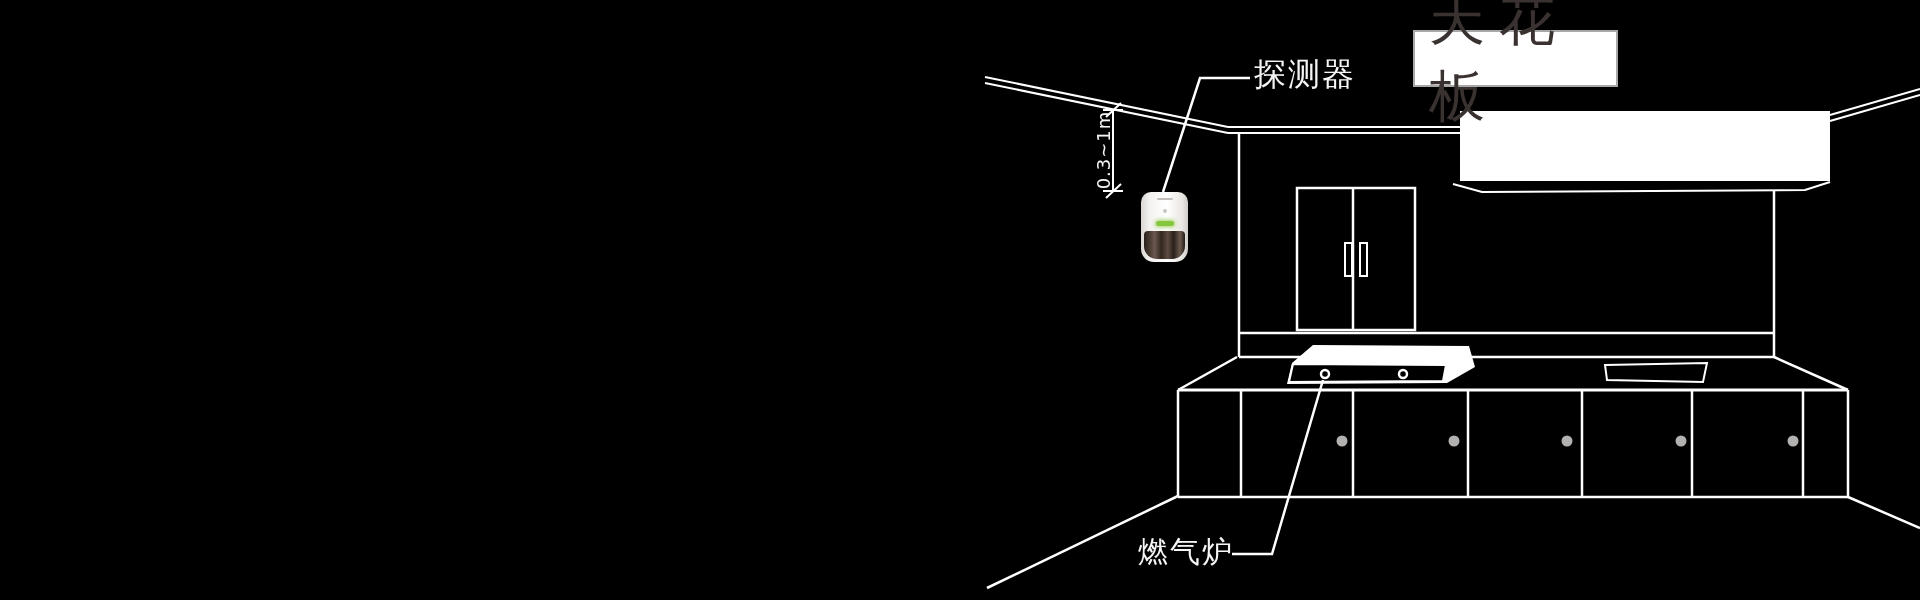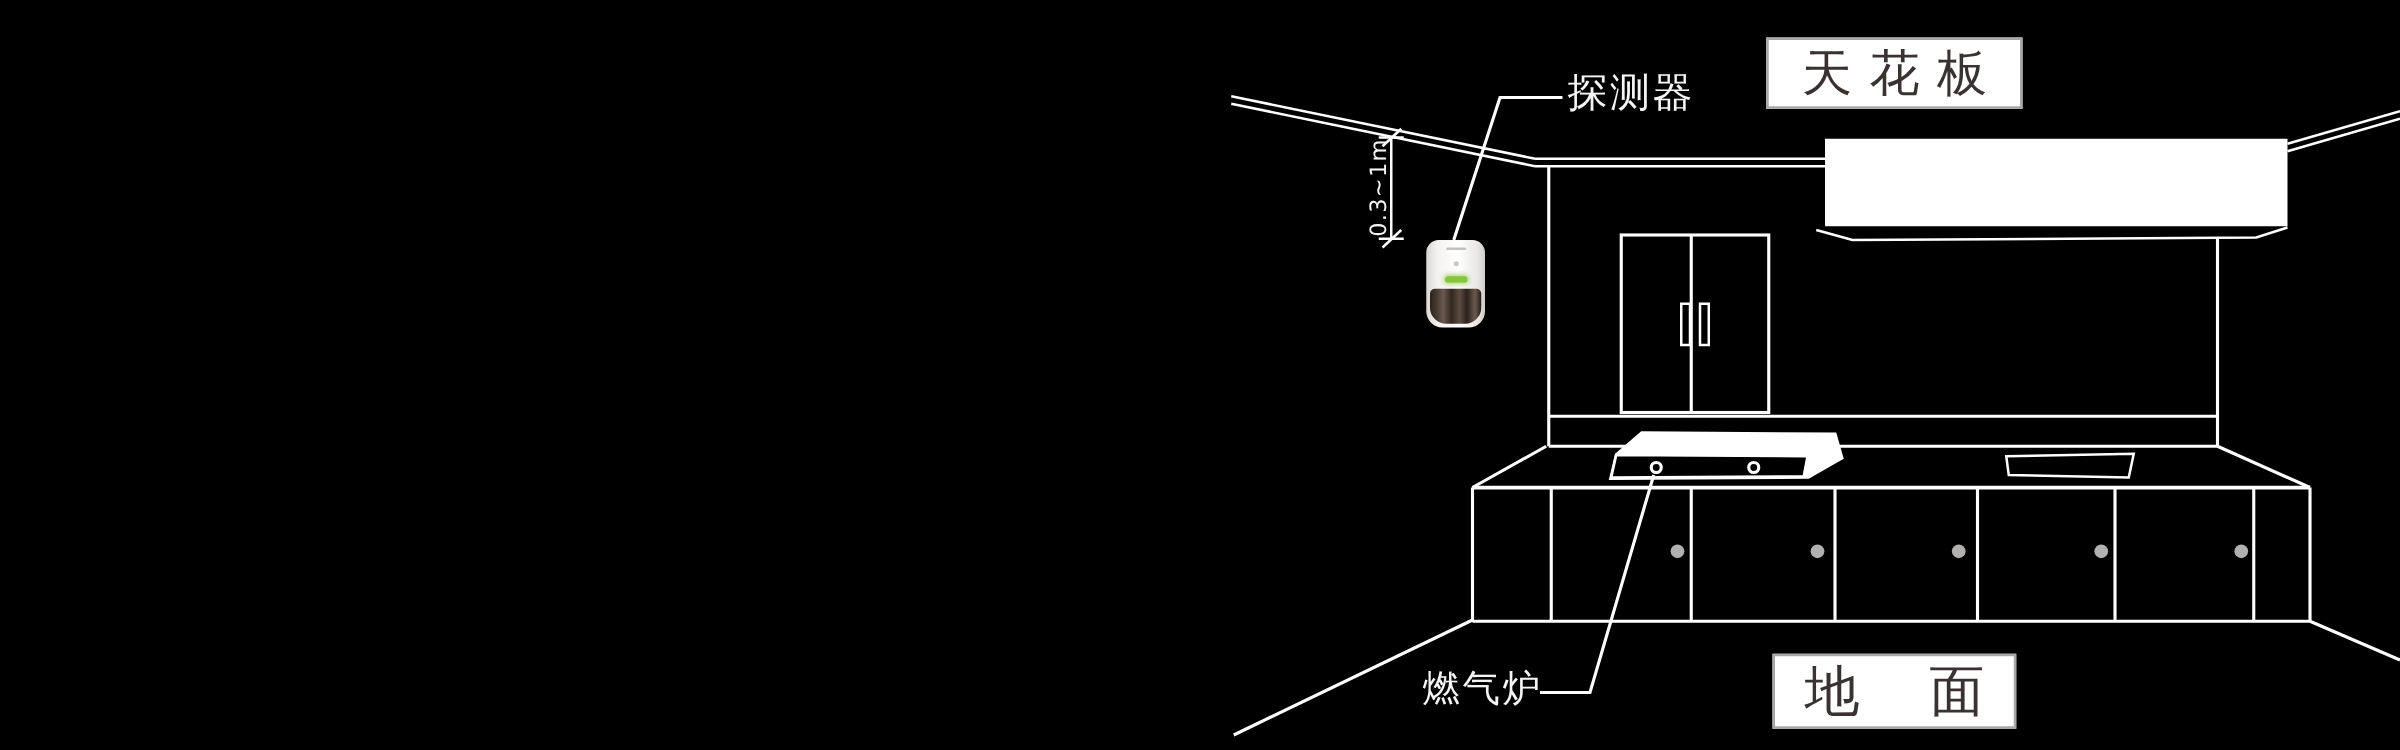--- a/index.html
+++ b/index.html
@@ -17,21 +17,21 @@
     left:1058px;top:141px;width:92px;text-align:center;font-size:18px;
     transform:rotate(-90deg);transform-origin:center center;letter-spacing:1px;
   }
   .callout-box{
     position:absolute;background:#ffffff;border:2px solid #a8a8a8;
     box-sizing:border-box;display:flex;align-items:center;justify-content:center;
     color:#3a3230;
   }
   .box-ceiling{
     left:1413px;top:30px;width:205px;height:57px;
-    font-size:40px;letter-spacing:14px;padding-left:14px;
+    font-size:56px;letter-spacing:14px;padding-left:14px;
   }
   .box-floor{
     left:1418px;top:523px;width:195px;height:60px;
     font-size:44px;white-space:pre;
   }
   
   .detector{
     position:absolute;left:1141px;top:192px;width:47px;height:70px;
     background:linear-gradient(90deg,#d8d5d2 0%,#f4f2f0 18%,#ffffff 55%,#e9e6e3 88%,#cfccc8 100%);
     border-radius:10px 10px 13px 13px;
@@ -149,15 +149,14 @@
   </div>
 
   <div class="label label-detector">探测器</div>
 
   <div class="label label-dim">0.3~1m</div>
 
   <div class="label label-stove">燃气炉</div>
 
   <div class="callout-box box-ceiling">天花板</div>
 
-  <div class="callout-box box-floor">地    面</div>
 
 </div>
 
 </body></html>

